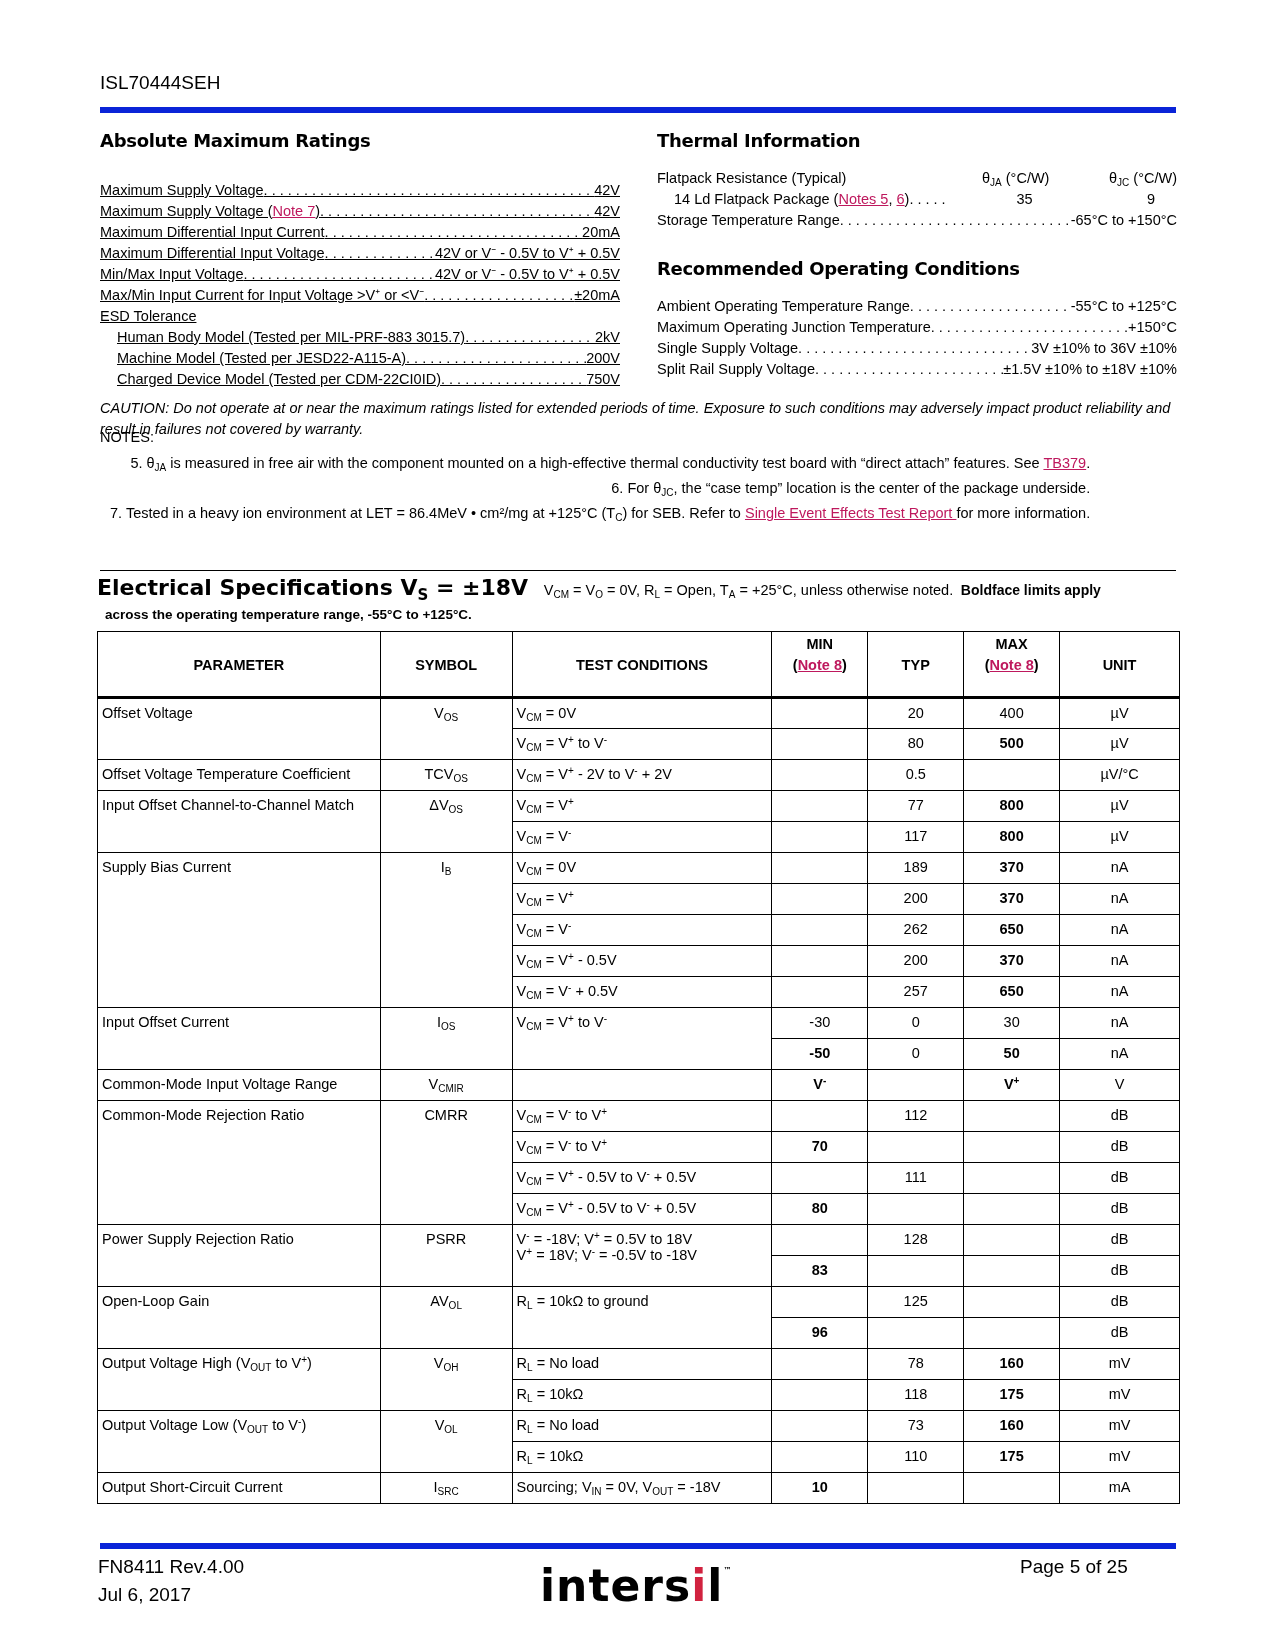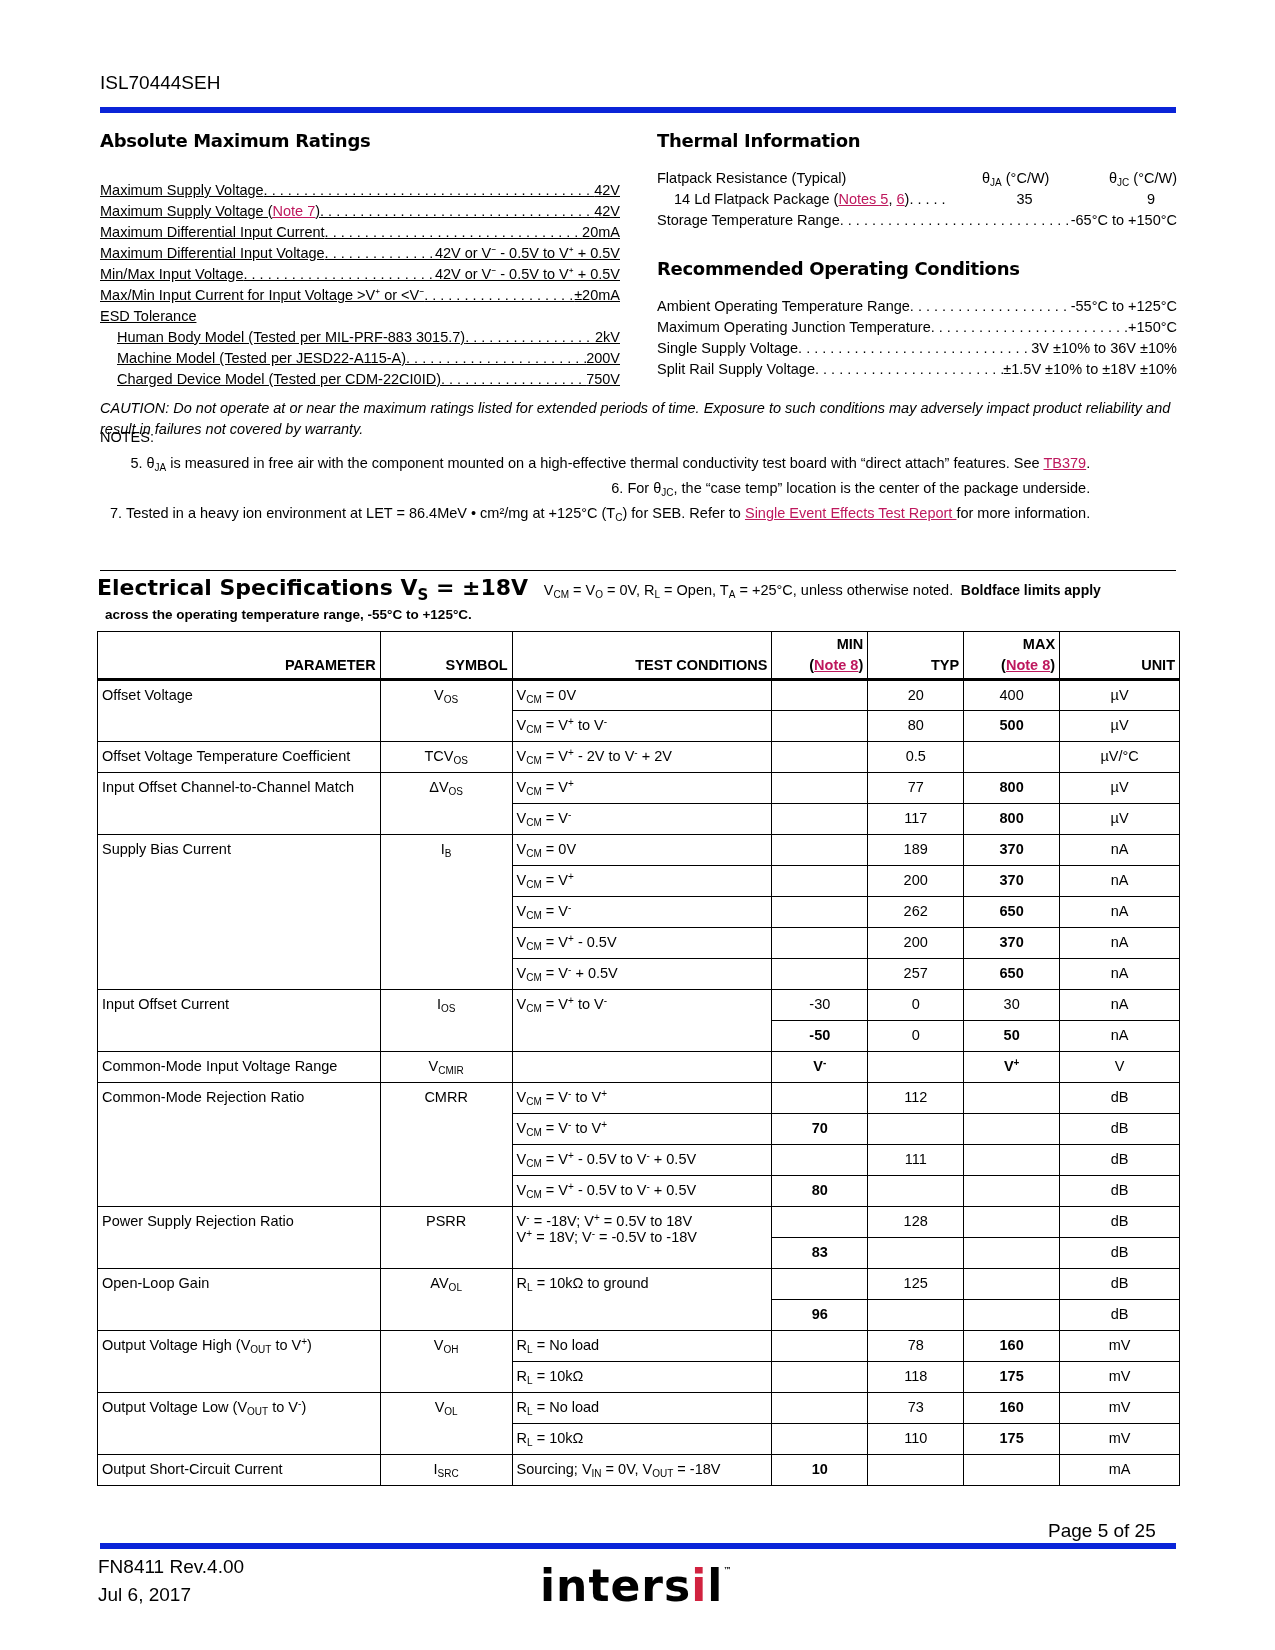--- a/index.html
+++ b/index.html
@@ -19,21 +19,21 @@
   .caution{left:100px;top:398px;width:1078px;font-size:14.5px;font-style:italic;line-height:21px;}
   .notes{left:100px;top:429px;font-size:14.5px;}
   .notes .ttl{margin-bottom:6px;}
   .notes .n{line-height:25px;padding-left:10px;text-align:right;}
   .rule{left:100px;width:1076px;height:1px;background:#000;top:570px;}
   .es-title{left:97px;top:575px;font-family:"DejaVu Sans",sans-serif;font-weight:bold;font-size:22px;}
   .es-cond{font-size:14.5px;font-family:"Liberation Sans",sans-serif;font-weight:normal;}
   .es-line2{left:105px;top:607px;font-size:13.5px;font-weight:bold;}
   table.spec-t{position:absolute;left:97px;top:631px;width:1083px;border-collapse:collapse;font-size:14.5px;}
   table.spec-t th,table.spec-t td{border:1px solid #000;padding:0 4px;height:31px;vertical-align:top;}
-  table.spec-t th{font-weight:bold;text-align:right;vertical-align:bottom;padding-bottom:2px;height:44px;line-height:21px;border-bottom:3px solid #000;}
+  table.spec-t th{font-weight:bold;text-align:center;vertical-align:bottom;padding-bottom:20px;height:44px;line-height:21px;border-bottom:3px solid #000;}
   table.spec-t td{padding-top:6px;box-sizing:border-box;}
   td.c{text-align:center;}
   td.b{font-weight:bold;}
   sub{font-size:10px;vertical-align:-3px;line-height:0;}
   sup{font-size:10px;vertical-align:5px;line-height:0;}
   .footer-bar{top:1543px;}
   .ft{font-size:19px;}
   .logo{left:540px;top:1560px;font-family:"DejaVu Sans",sans-serif;font-weight:bold;font-size:44px;letter-spacing:1px;}
   .logo .dot{color:#d1223f;}
   .tm{font-size:8px;vertical-align:28px;}
@@ -381,14 +381,14 @@
         <td class="c"></td>
         <td class="c"></td>
         <td class="c">mA</td>
       </tr>
     </tbody>
 </table>
 
 <div class="abs bluebar footer-bar"></div>
 <div class="abs ft" style="left:98px;top:1556px;">FN8411  Rev.4.00</div>
 <div class="abs ft" style="left:98px;top:1584px;">Jul 6, 2017</div>
-<div class="abs ft" style="left:1020px;top:1520px;margin-left:28px;">Page 5 of 25</div>
+<div class="abs ft" style="left:1020px;top:1556px;">Page 5 of 25</div>
 <div class="abs logo">inters<span class="dot">i</span>l<span class="tm">™</span></div>
 
 </body></html>

